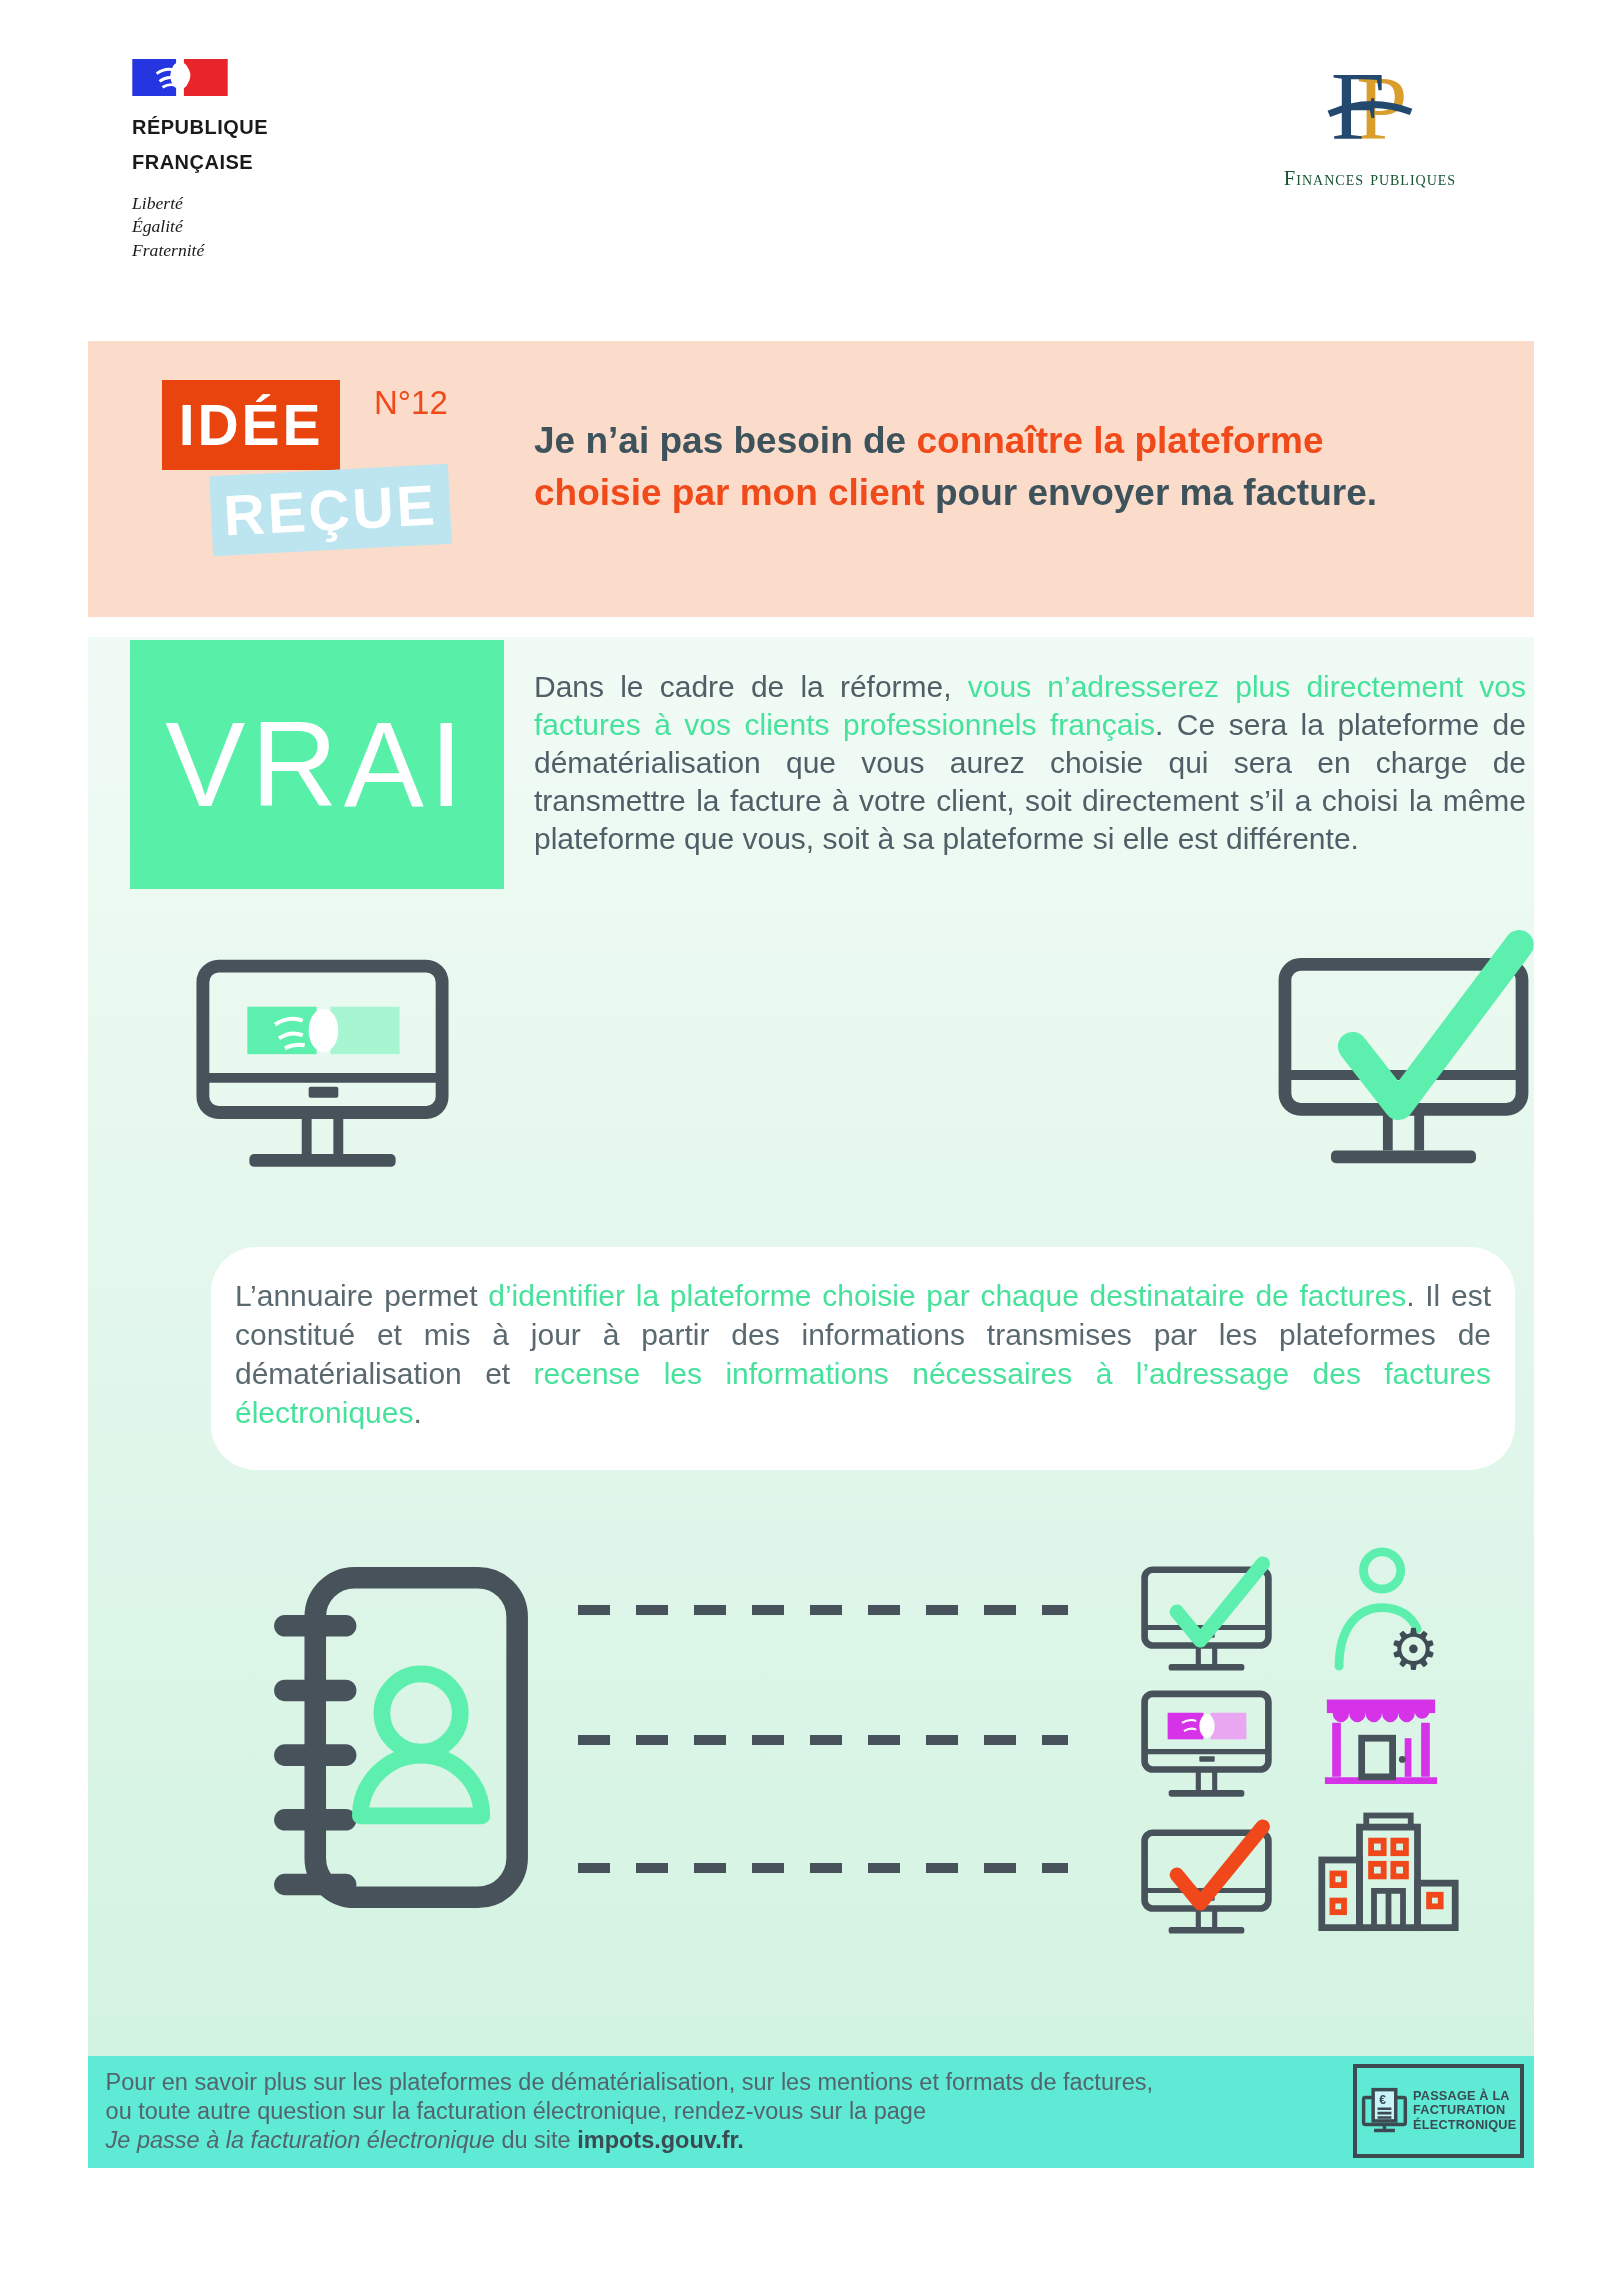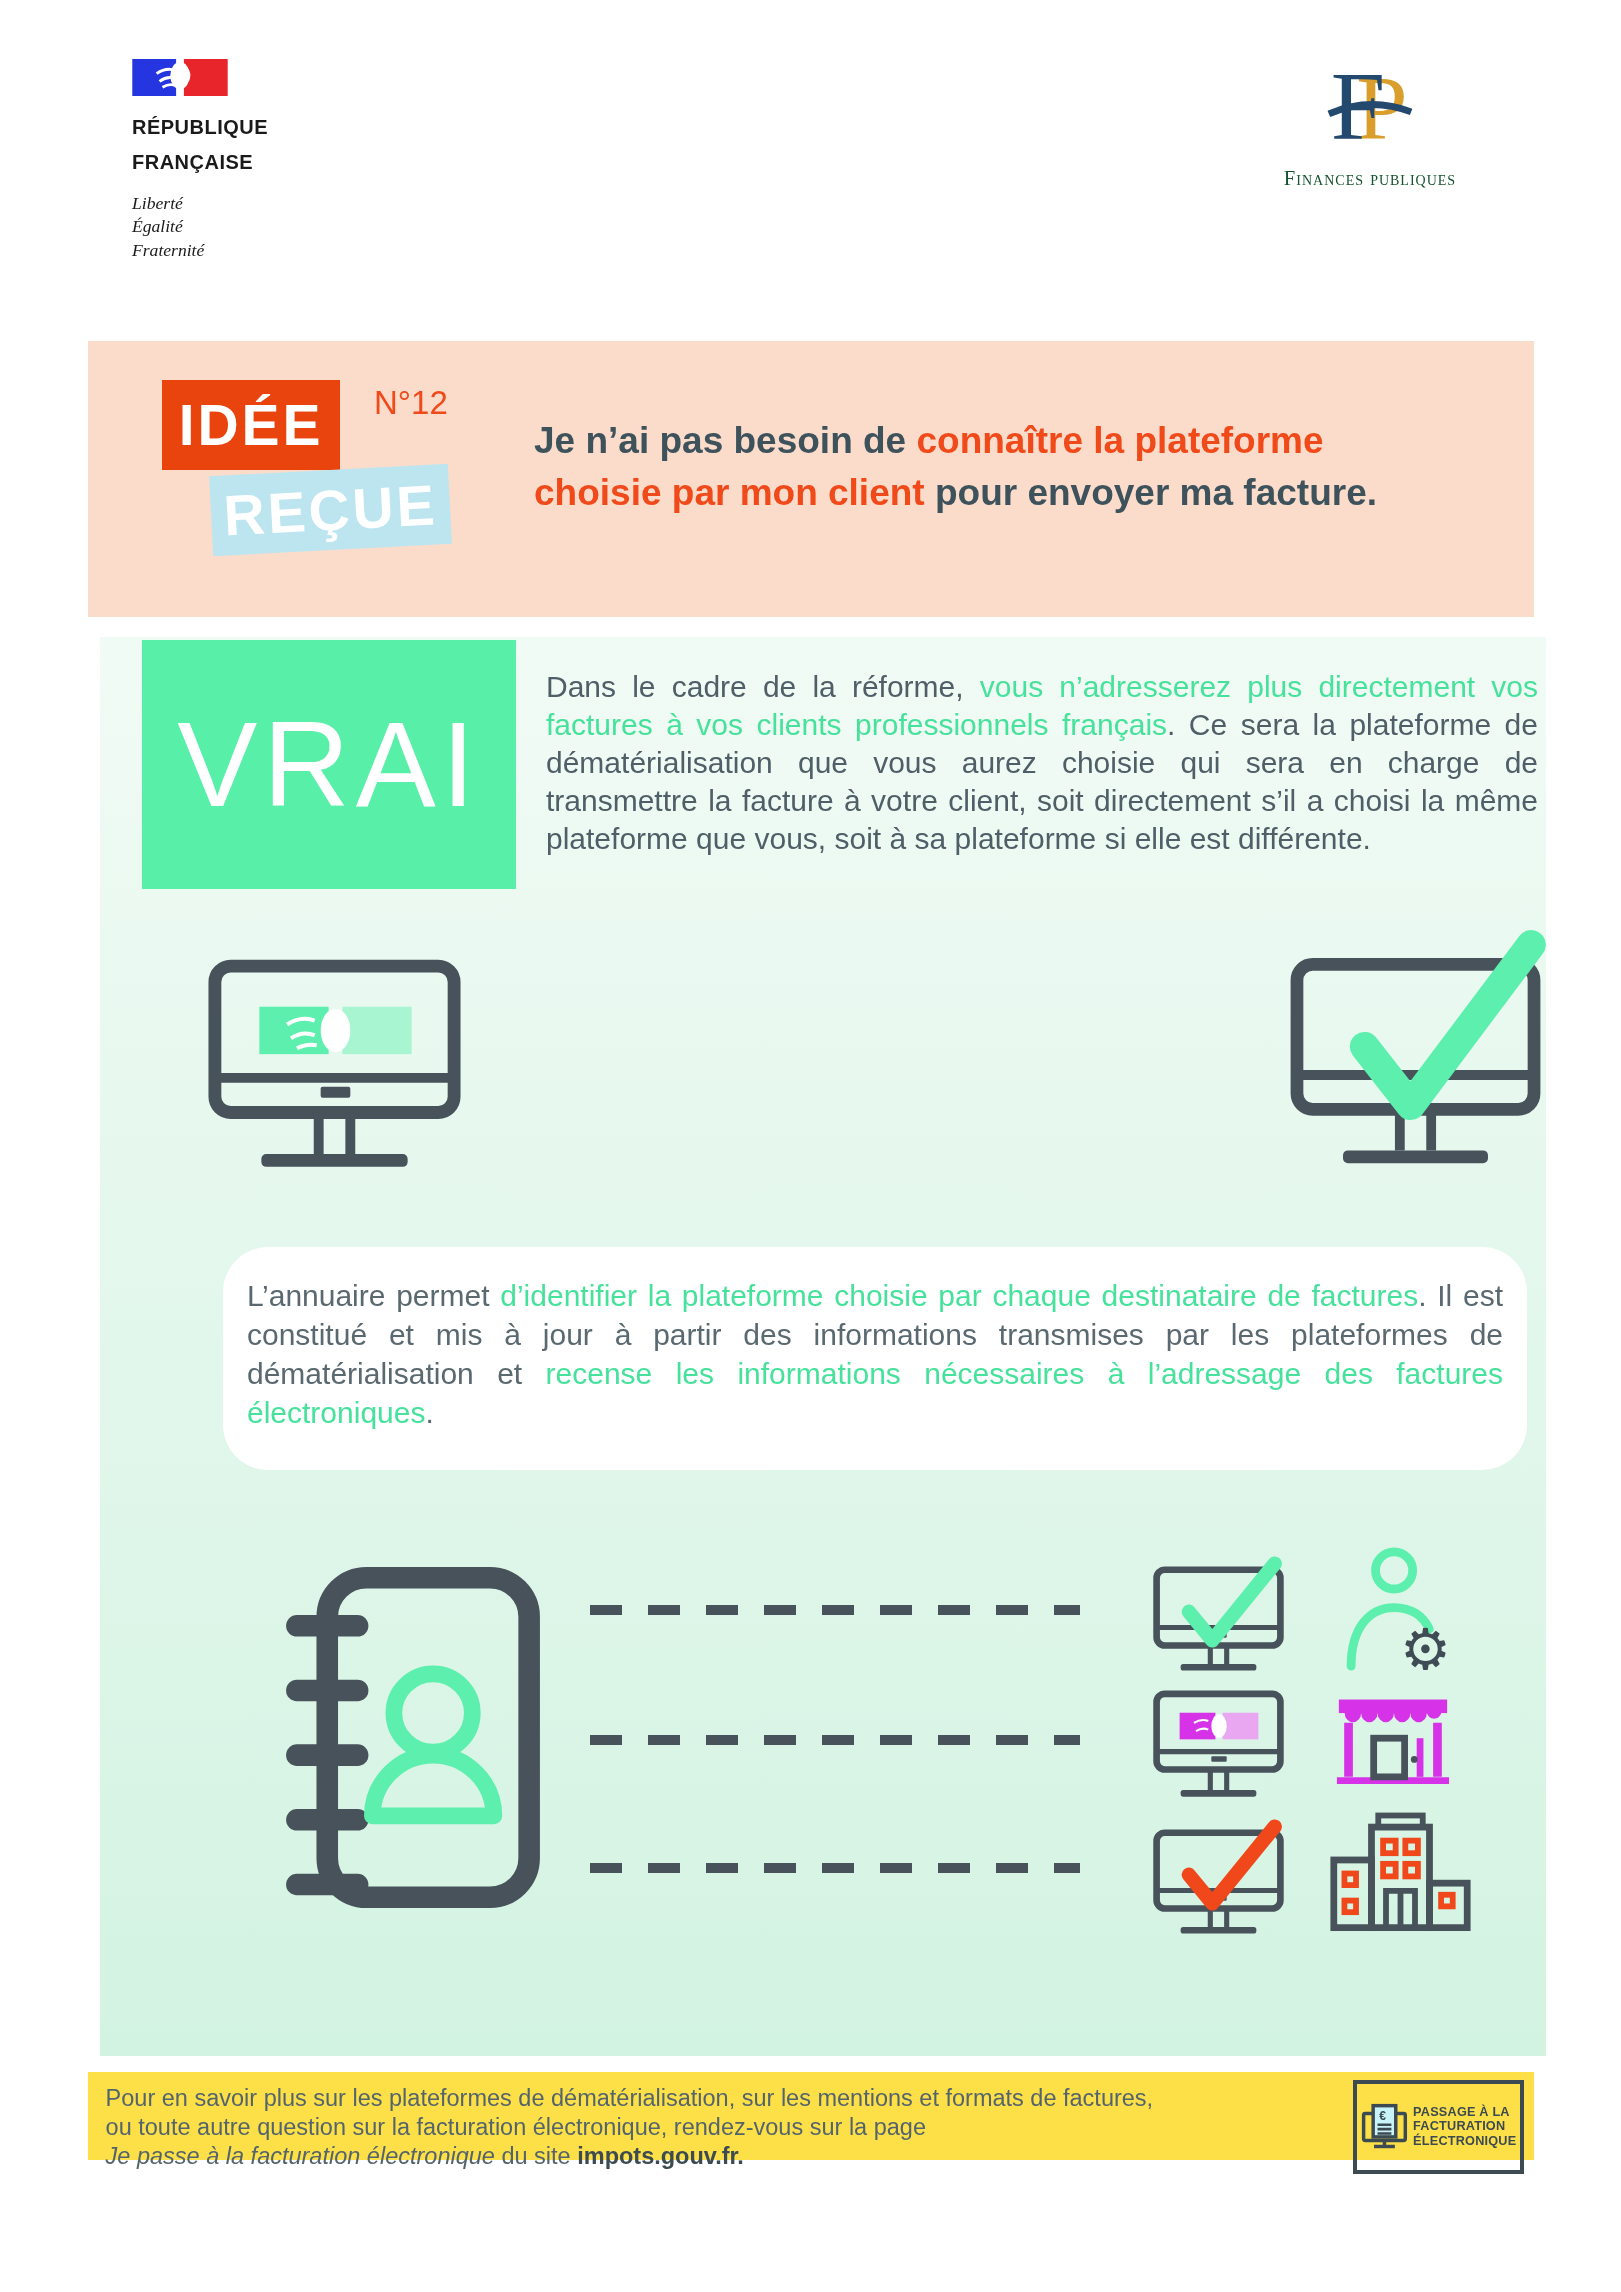--- a/index.html
+++ b/index.html
@@ -20,38 +20,38 @@
   .idee-box span{color:#fff;font-size:57px;font-weight:bold;letter-spacing:2.9px;}
   .num12{position:absolute;left:286px;top:43px;color:#F0491A;font-size:33px;font-weight:400;}
   .recue-box{position:absolute;left:123px;top:129px;width:239px;height:80px;background:#BCE5F0;
              display:flex;align-items:center;justify-content:center;transform:rotate(-3deg);}
   .recue-box span{color:#fff;font-size:57px;font-weight:bold;letter-spacing:2.9px;}
   .hero-title{position:absolute;left:446px;top:74px;width:990px;font-size:37px;line-height:52px;font-weight:bold;color:#3E525C;}
   .accent-orange{color:#F0491A;}
 
   
   .mint{position:absolute;left:88px;top:637px;width:1446px;height:1419px;
-        background:linear-gradient(180deg,#F1FBF5 0%,#D3F3E2 100%);margin-left:12px;}
+        background:linear-gradient(180deg,#F1FBF5 0%,#D3F3E2 100%);}
   .vrai-box{position:absolute;left:42px;top:2.9px;width:374px;height:249px;background:#58EFA9;
             display:flex;align-items:center;justify-content:center;}
   .vrai-box span{color:#fff;font-size:120px;font-weight:300;letter-spacing:5.9px;}
   .vrai-par{position:absolute;left:446px;top:31px;width:992px;font-size:30px;line-height:38px;
             text-align:justify;color:#4F5E67;}
   .accent-green{color:#46E29B;}
   .bubble{position:absolute;background:#fff;border-radius:45px;color:#5A6870;font-size:29px;
           line-height:39px;text-align:justify;box-sizing:border-box;}
   .bubble1{left:428px;top:326px;width:702px;height:188px;padding:25.5px 33px;}
   .bubble2{left:123px;top:610px;width:1304px;height:223px;padding:29px 24px;font-size:30px;}
   .dash{position:absolute;left:490px;width:490px;height:9.8px;
         background:repeating-linear-gradient(90deg,#47525B 0 32px,transparent 32px 58px);}
   .icon-abs{position:absolute;}
   .gear-glyph{font-family:"DejaVu Sans",sans-serif;}
 
   
-  .footer{position:absolute;left:88px;top:2056px;width:1446px;height:88px;background:#fde047;margin-top:16px;}
+  .footer{position:absolute;left:88px;top:2056px;width:1446px;height:112px;background:#5eead4;}
   .footer-text{position:absolute;left:17.6px;top:11.8px;font-size:23.5px;line-height:29px;color:#54646D;}
   .footer-link{font-weight:bold;color:#3C4A52;}
   .badge{position:absolute;right:9.8px;top:7.8px;width:155px;height:86px;border:4.9px solid #3C4A52;
          display:flex;align-items:center;gap:4.9px;padding:0 3.9px;box-sizing:content-box;}
   .badge-lines{font-size:12.7px;line-height:14.7px;font-weight:bold;color:#3C4A52;letter-spacing:0.2px;}
 </style>
 </head>
 <body>
 
 <div id="page">

